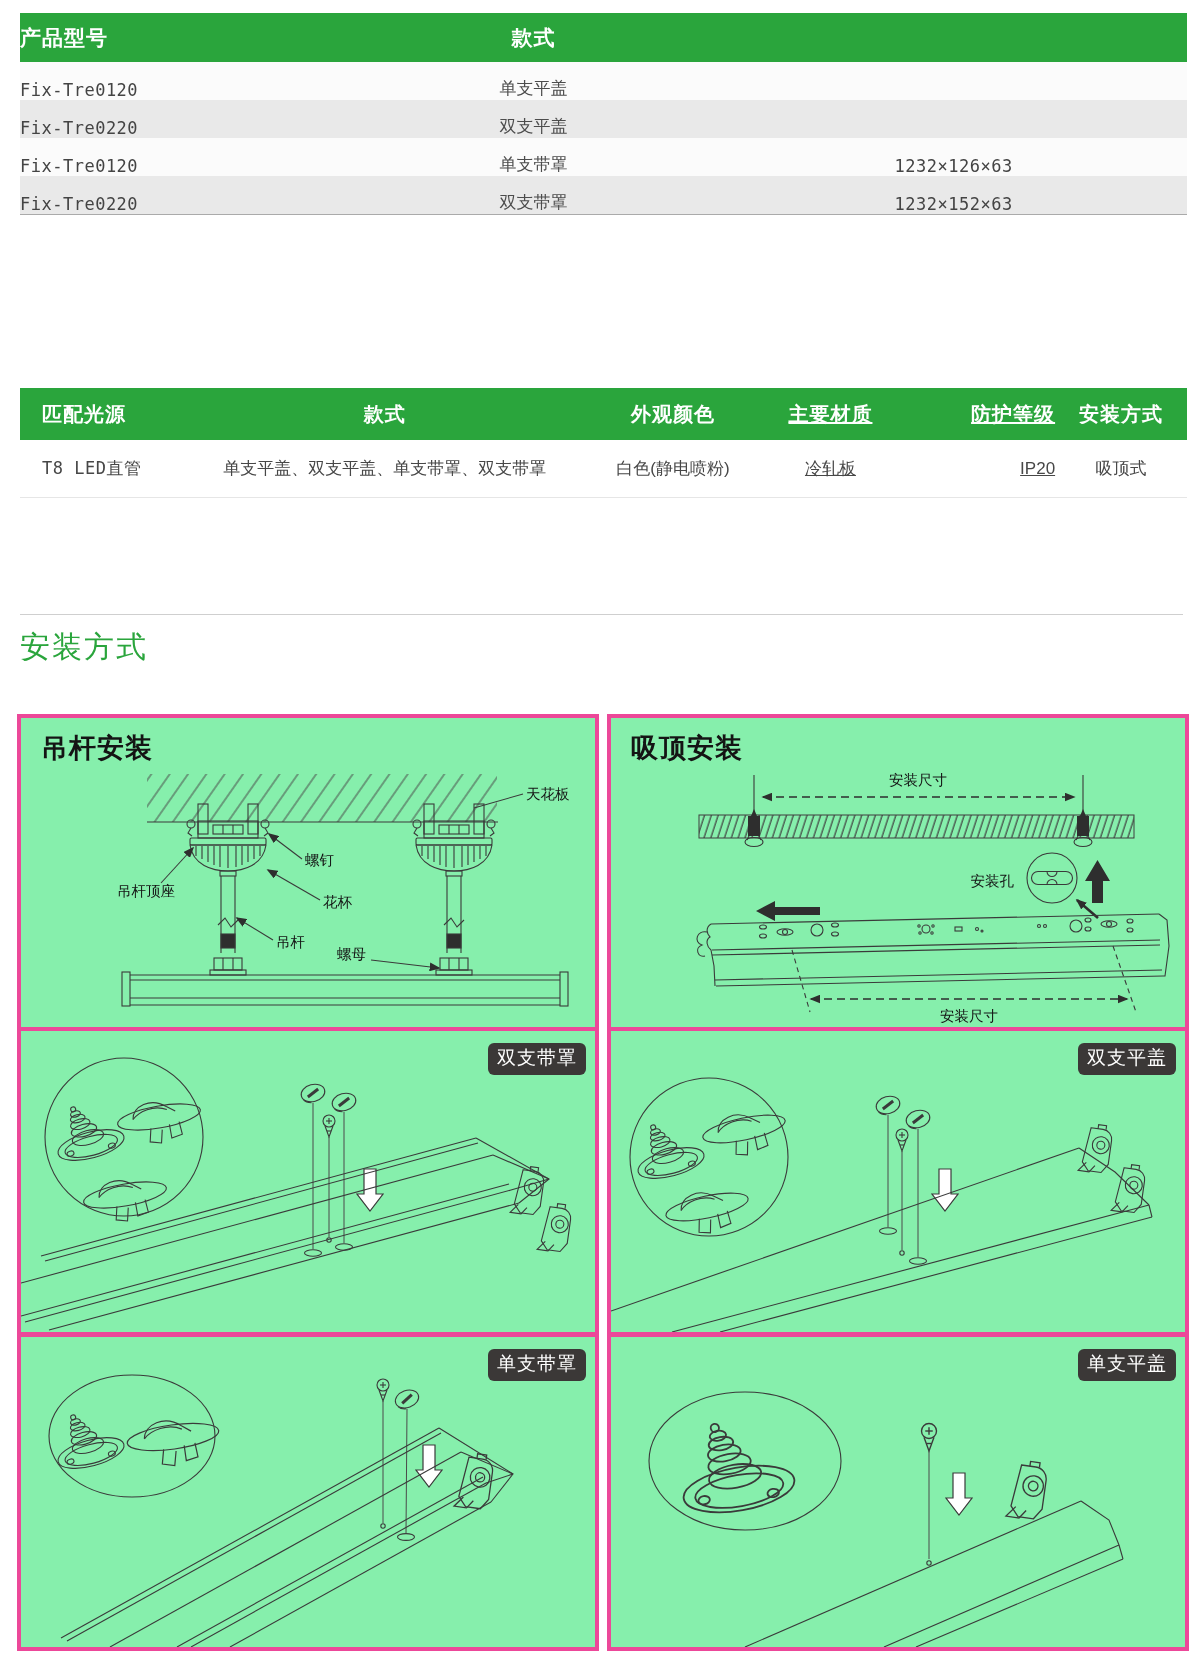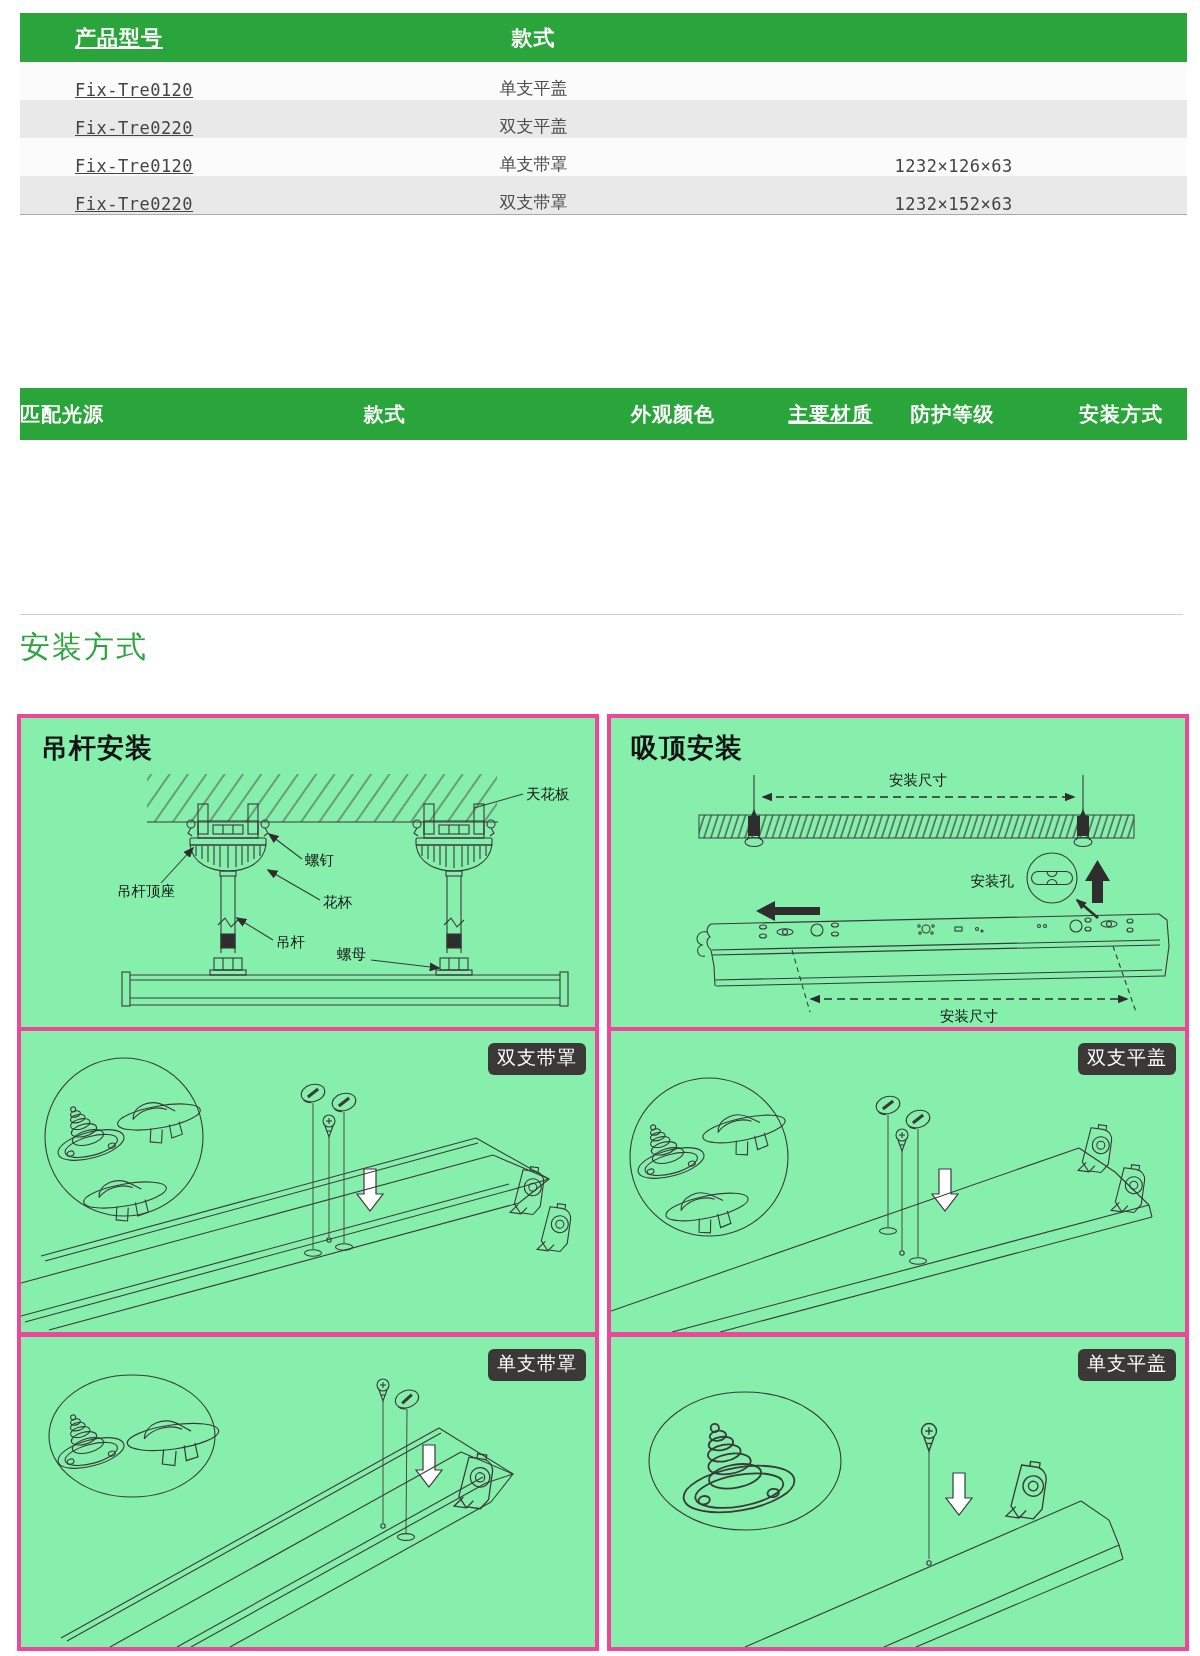--- a/index.html
+++ b/index.html
@@ -1,41 +1,41 @@
 <!DOCTYPE html>
 <html><head>
 <meta charset="utf-8">
 <style>
   html,body{margin:0;padding:0;background:#fff;}
   .page{position:relative;width:1200px;height:1656px;background:#fff;overflow:hidden;
         font-family:"Liberation Sans","DejaVu Sans",sans-serif;color:#333;}
   
   .t1{position:absolute;left:20px;top:13px;width:1167px;border-bottom:1px solid #aaa;}
   .t1-header{display:flex;height:49px;background:var(--green);color:#fff;align-items:center;}
-  .t1 .c1{width:28%;box-sizing:border-box;padding-left:55px;text-decoration:underline;}
+  .t1 .c1{width:28%;box-sizing:border-box;}
   .t1 .c2{width:32%;text-align:center;}
   .t1 .c3{width:40%;text-align:center;}
   .t1-header .c1,.t1-header .c2{font-size:21px;font-weight:600;letter-spacing:1px;}
   .t1-header .c3{font-size:19px;font-weight:600;letter-spacing:1px;line-height:1.05;}
   .t1-header .sub{display:block;font-size:13px;font-weight:400;letter-spacing:0;}
   .t1-row{display:flex;height:38px;align-items:flex-end;font-size:17px;color:#4c4c4c;}
   .t1-row:nth-child(odd){background:#fbfbfb;}
   .t1-row:nth-child(even){background:#e9e9e9;}
   .t1 .mono{font-family:"DejaVu Sans Mono","Liberation Mono",monospace;letter-spacing:.5px;color:#444;}
   
   .t2{position:absolute;left:20px;top:388px;width:1167px;}
   .t2-header{display:flex;height:52px;background:var(--green);color:#fff;align-items:center;
              font-size:20px;font-weight:600;letter-spacing:1px;}
   .t2-row{display:flex;height:57px;align-items:center;font-size:17px;color:#474747;
           border-bottom:1px solid #e6e6e6;background:#fff;}
-  .t2 .k1{width:13.2%;box-sizing:border-box;}
+  .t2 .k1{width:13.2%;box-sizing:border-box;padding-left:22px;}
   .t2 .k2{width:36.1%;text-align:center;}
   .t2 .k3{width:13.3%;text-align:center;}
   .t2 .k4{width:13.7%;text-align:center;text-decoration:underline;}
-  .t2 .k5{width:12.4%;text-align:left;}
+  .t2 .k5{width:12.4%;text-align:right;text-decoration:underline;}
   .t2 .k6{width:11.3%;text-align:center;}
   .t2-row .k1{font-family:"DejaVu Sans Mono","Liberation Mono",monospace;letter-spacing:.5px;}
   
   .divider{position:absolute;left:20px;top:614px;width:1163px;height:1px;background:#cfcfcf;}
   .sec-title{position:absolute;left:20px;top:627px;font-size:30px;letter-spacing:2px;
              color:var(--green);font-weight:500;}
   
   .panel{position:absolute;border:4px solid #ec4899;background:#86efac;box-sizing:content-box;}
   .p1{left:17px;top:714px;width:574px;height:309px;}
   .p2{left:607px;top:714px;width:574px;height:309px;}
@@ -185,20 +185,28 @@
 
   <div class="t2">
     <div class="t2-header">
       <div class="k1">匹配光源</div>
       <div class="k2">款式</div>
       <div class="k3">外观颜色</div>
       <div class="k4">主要材质</div>
       <div class="k5">防护等级</div>
       <div class="k6">安装方式</div>
     </div>
+    <div class="t2-row">
+      <div class="k1">T8 LED直管</div>
+      <div class="k2">单支平盖、双支平盖、单支带罩、双支带罩</div>
+      <div class="k3">白色(静电喷粉)</div>
+      <div class="k4">冷轧板</div>
+      <div class="k5">IP20</div>
+      <div class="k6">吸顶式</div>
+    </div>
   </div>
 
   <div class="divider"></div>
   <div class="sec-title">安装方式</div>
 
   <div class="panel p1">
     <div class="panel-title">吊杆安装</div>
     <svg class="art" width="574" height="309" viewBox="0 0 574 309">
       <rect x="126" y="56" width="350" height="48" fill="url(#hp1)"></rect>
       <line class="ln" x1="126" y1="104" x2="477" y2="104"></line>

